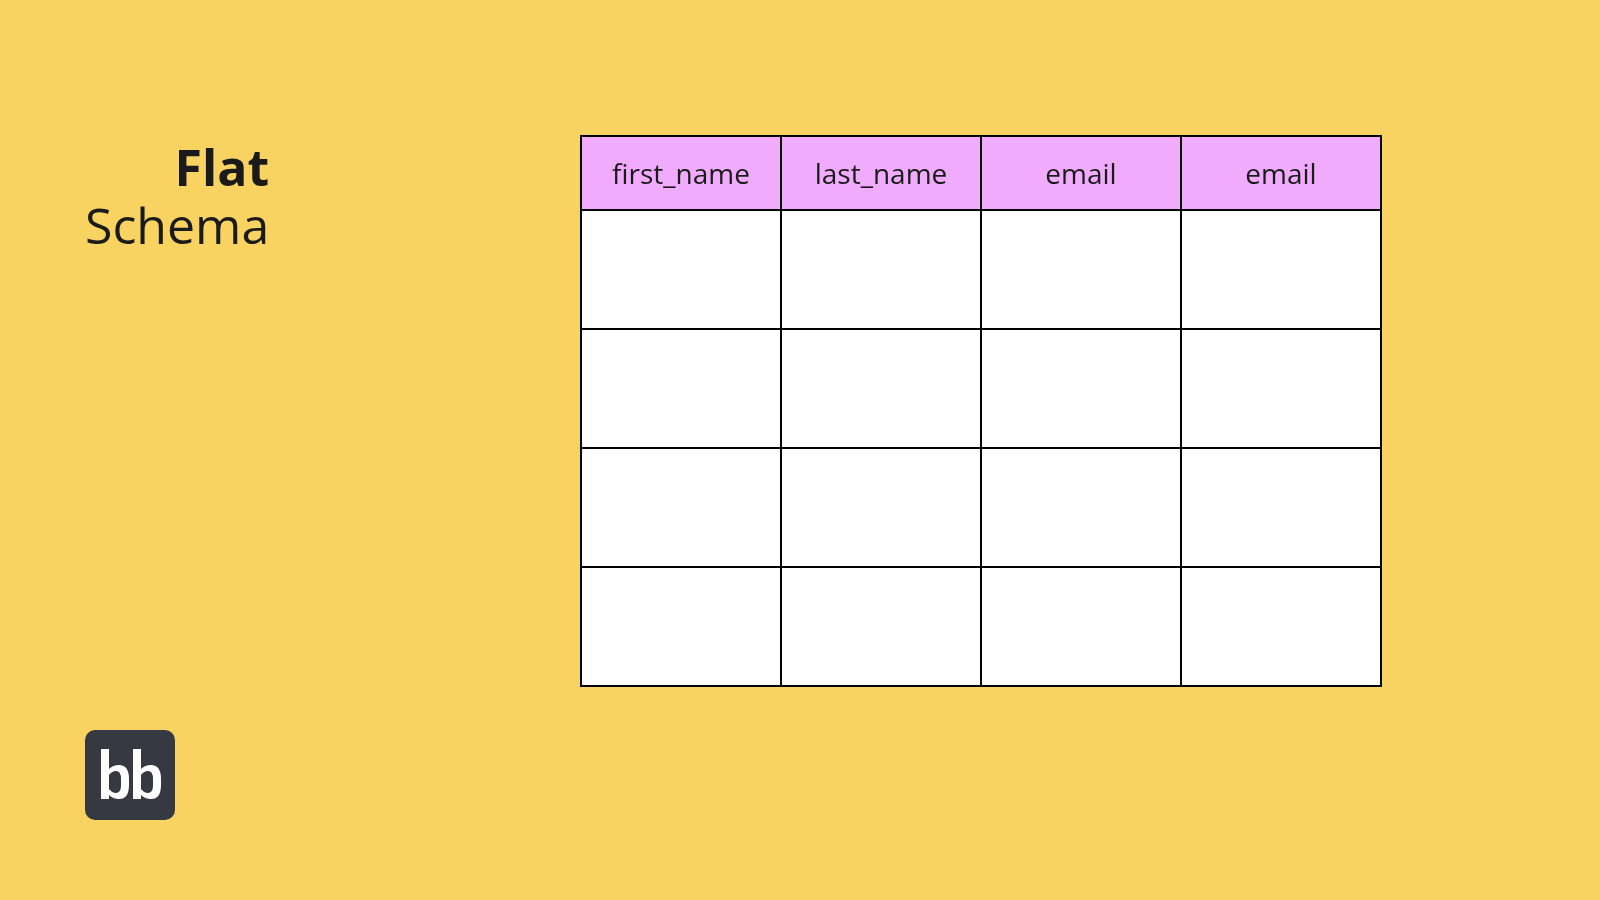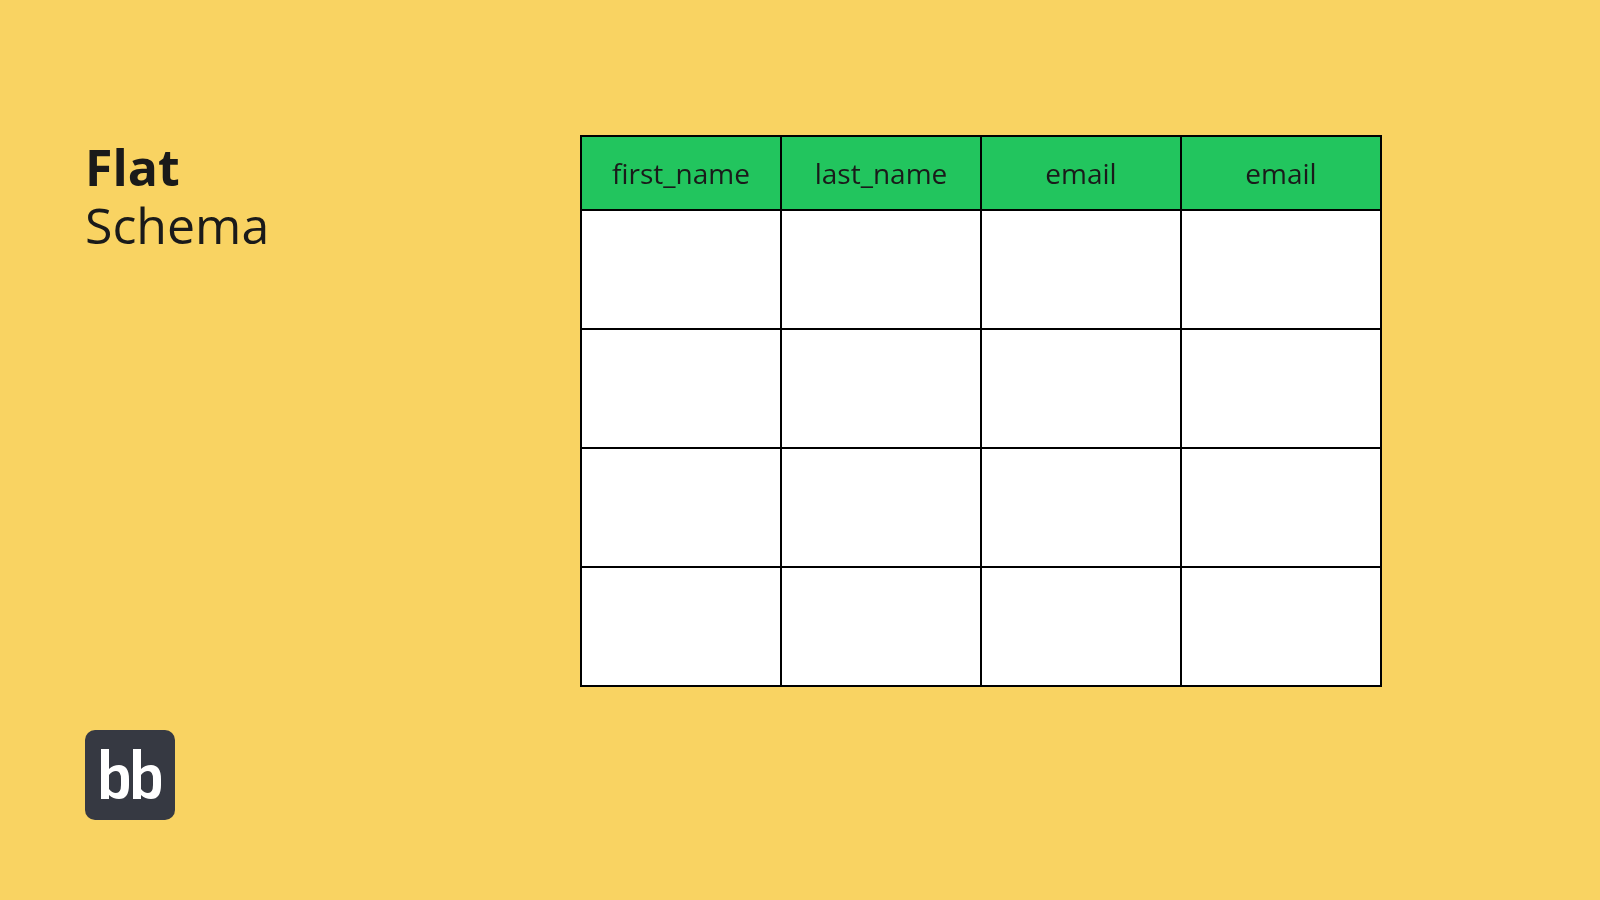--- a/index.html
+++ b/index.html
@@ -18,20 +18,21 @@
     .title-block {
       position: absolute;
       left: 85px;
       top: 140px;
     }
     .title-bold {
       font-size: 50px;
       font-weight: 700;
       color: #1a1a1a;
       line-height: 1.1;
+      text-align: right;
     }
     .title-light {
       font-size: 50px;
       font-weight: 400;
       color: #1a1a1a;
       line-height: 1.2;
     }
     .logo-box {
       position: absolute;
       left: 85px;
@@ -49,21 +50,21 @@
       height: 52px;
     }
     .schema-table {
       position: absolute;
       left: 580px;
       top: 135px;
       border-collapse: collapse;
       border: 2px solid #000;
     }
     .schema-table th {
-      background: #22c55e;
+      background: #f0abfc;
       font-weight: 400;
       font-size: 28px;
       color: #1a1a1a;
       padding: 0;
       width: 200px;
       height: 74px;
       border: 2px solid #000;
       text-align: center;
       margin-left: 8px;
     }

